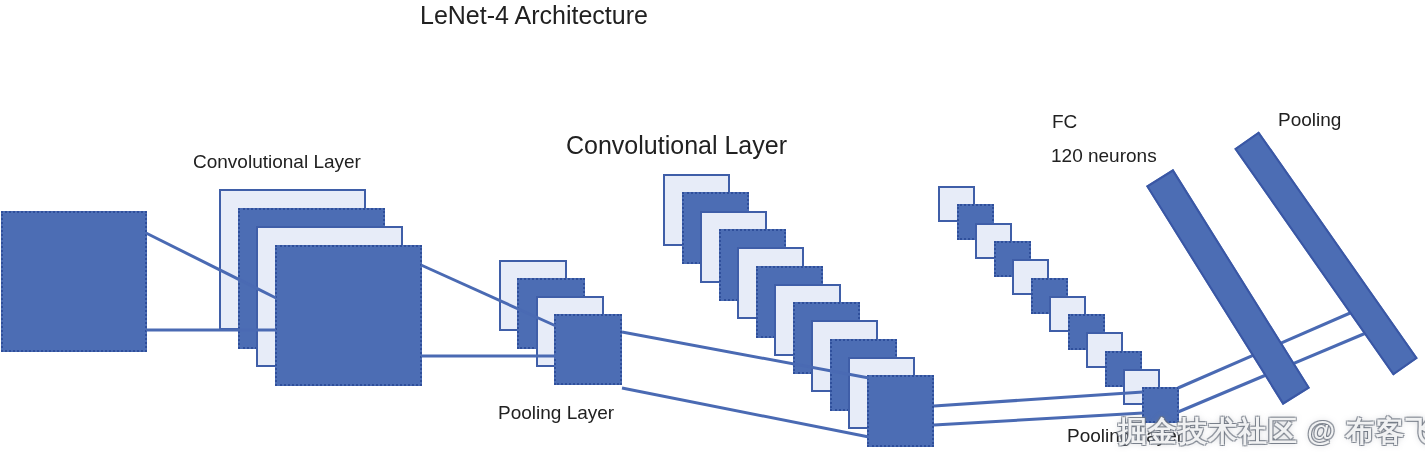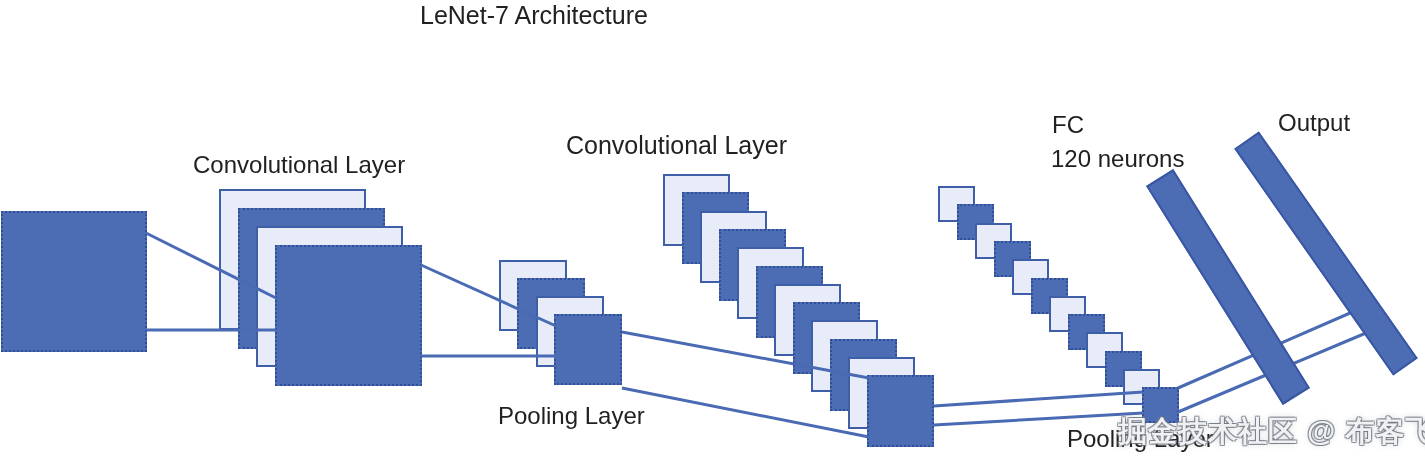--- a/index.html
+++ b/index.html
@@ -5,21 +5,21 @@
   html,body{margin:0;padding:0;background:#fff;}
   #stage{position:relative;width:1425px;height:459px;background:#fff;overflow:hidden;
          font-family:"Liberation Sans",sans-serif;}
   #conn{position:absolute;left:0;top:0;z-index:2;pointer-events:none;}
   #conn line{stroke:var(--line);stroke-width:3;}
   .sq{position:absolute;box-sizing:border-box;z-index:1;}
   .sq.light{background:var(--light);border:2px solid var(--border_light);}
   .sq.dark{background:var(--dark);border:2px dotted var(--border_dark);}
   .bar{position:absolute;box-sizing:border-box;z-index:3;background:var(--dark);
        border:2px solid var(--bar_border);}
-  .lbl{position:absolute;z-index:4;font-size:24px;color:var(--text);white-space:nowrap;}
+  .lbl{position:absolute;z-index:4;font-size:19px;color:var(--text);white-space:nowrap;}
   #title{left:420px;top:1px;font-size:25px;}
   #lbl-input{left:6px;top:150px;}
   #lbl-conv1{left:193px;top:151px;}
   #lbl-conv2{left:566px;top:131px;font-size:25px;}
   #lbl-pool1{left:498px;top:402px;}
   #lbl-fc1{left:1052px;top:111px;}
   #lbl-fc2{left:1051px;top:145px;}
   #lbl-output{left:1278px;top:109px;}
   #lbl-pool2{left:1067px;top:425px;}
   .watermark{position:absolute;z-index:5;left:1118px;top:412px;font-size:29px;font-weight:bold;
@@ -37,27 +37,27 @@
       <line x1="146" y1="330" x2="276" y2="330"></line>
       <line x1="421" y1="265" x2="556" y2="326"></line>
       <line x1="421" y1="356" x2="556" y2="356"></line>
       <line x1="622" y1="332" x2="869" y2="378"></line>
       <line x1="622" y1="388" x2="869" y2="437"></line>
       <line x1="934" y1="406" x2="1143" y2="392"></line>
       <line x1="934" y1="425" x2="1143" y2="413"></line>
       <line x1="1178" y1="388" x2="1357" y2="310"></line>
       <line x1="1178" y1="412" x2="1366" y2="333"></line>
     </svg>
-  <div class="lbl" id="title">LeNet-7 Architecture</div>
+  <div class="lbl" id="title">LeNet-4 Architecture</div>
   <div class="lbl" id="lbl-conv1">Convolutional Layer</div>
   <div class="lbl" id="lbl-conv2">Convolutional Layer</div>
   <div class="lbl" id="lbl-pool1">Pooling Layer</div>
   <div class="lbl" id="lbl-fc1">FC</div>
   <div class="lbl" id="lbl-fc2">120 neurons</div>
-  <div class="lbl" id="lbl-output">Output</div>
+  <div class="lbl" id="lbl-output">Pooling</div>
   <div class="lbl" id="lbl-pool2">Pooling Layer</div>
   <div class="watermark">掘金技术社区 @ 布客飞龙</div>
 <div class="sq dark" style="left: 1px; top: 211px; width: 146px; height: 141px;"></div>
     <div class="sq light" style="left: 219px; top: 189px; width: 147px; height: 141px;"></div>
     <div class="sq dark" style="left: 237.5px; top: 207.7px; width: 147px; height: 141px;"></div>
     <div class="sq light" style="left: 256px; top: 226.4px; width: 147px; height: 141px;"></div>
     <div class="sq dark" style="left: 274.5px; top: 245.1px; width: 147px; height: 141px;"></div>
     <div class="sq light" style="left: 499px; top: 260px; width: 68px; height: 71px;"></div>
     <div class="sq dark" style="left: 517.4px; top: 278px; width: 68px; height: 71px;"></div>
     <div class="sq light" style="left: 535.8px; top: 296px; width: 68px; height: 71px;"></div>

